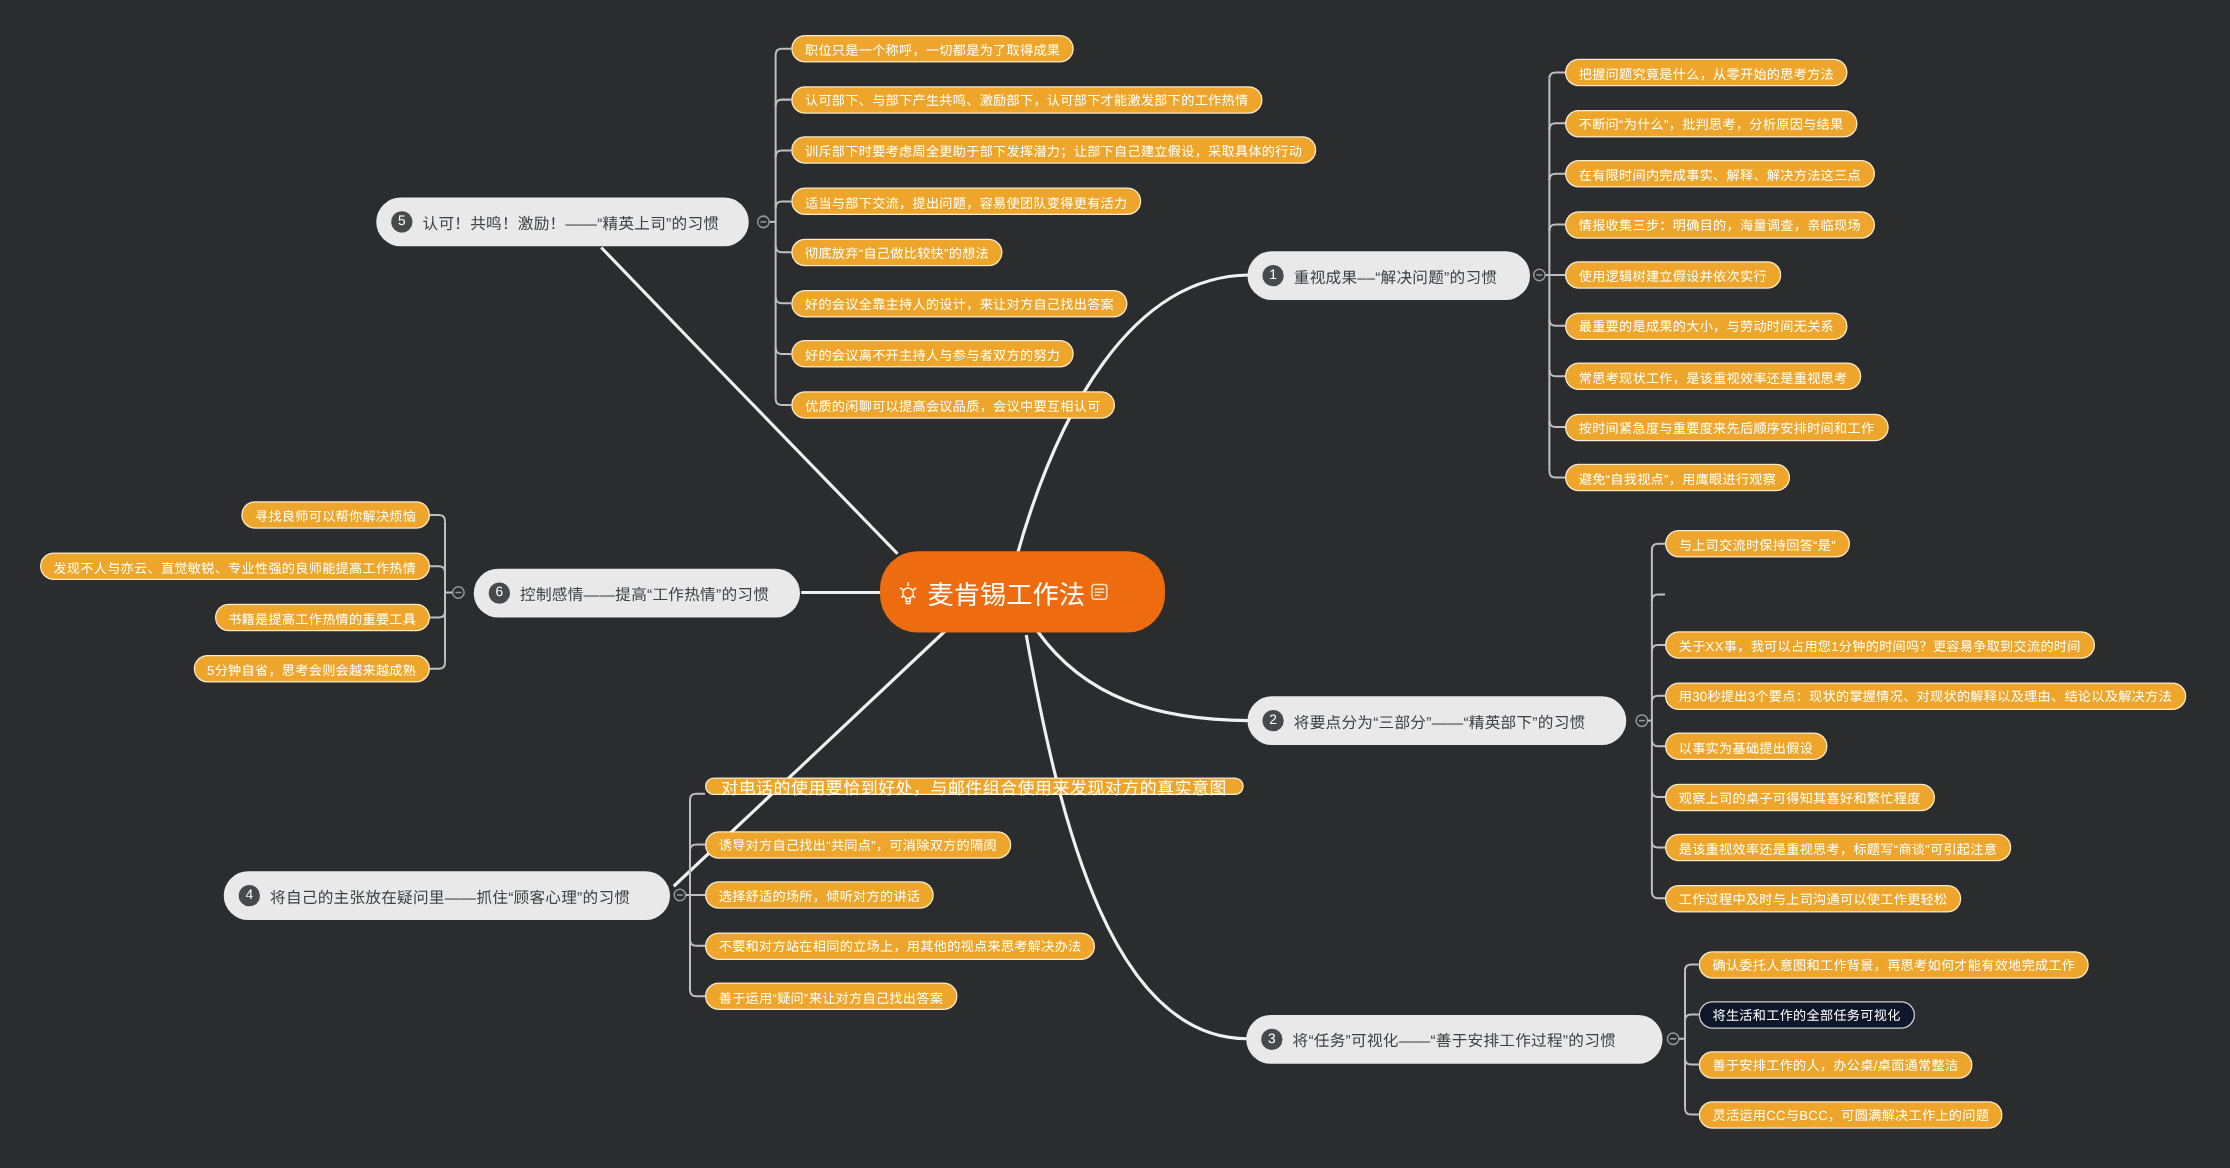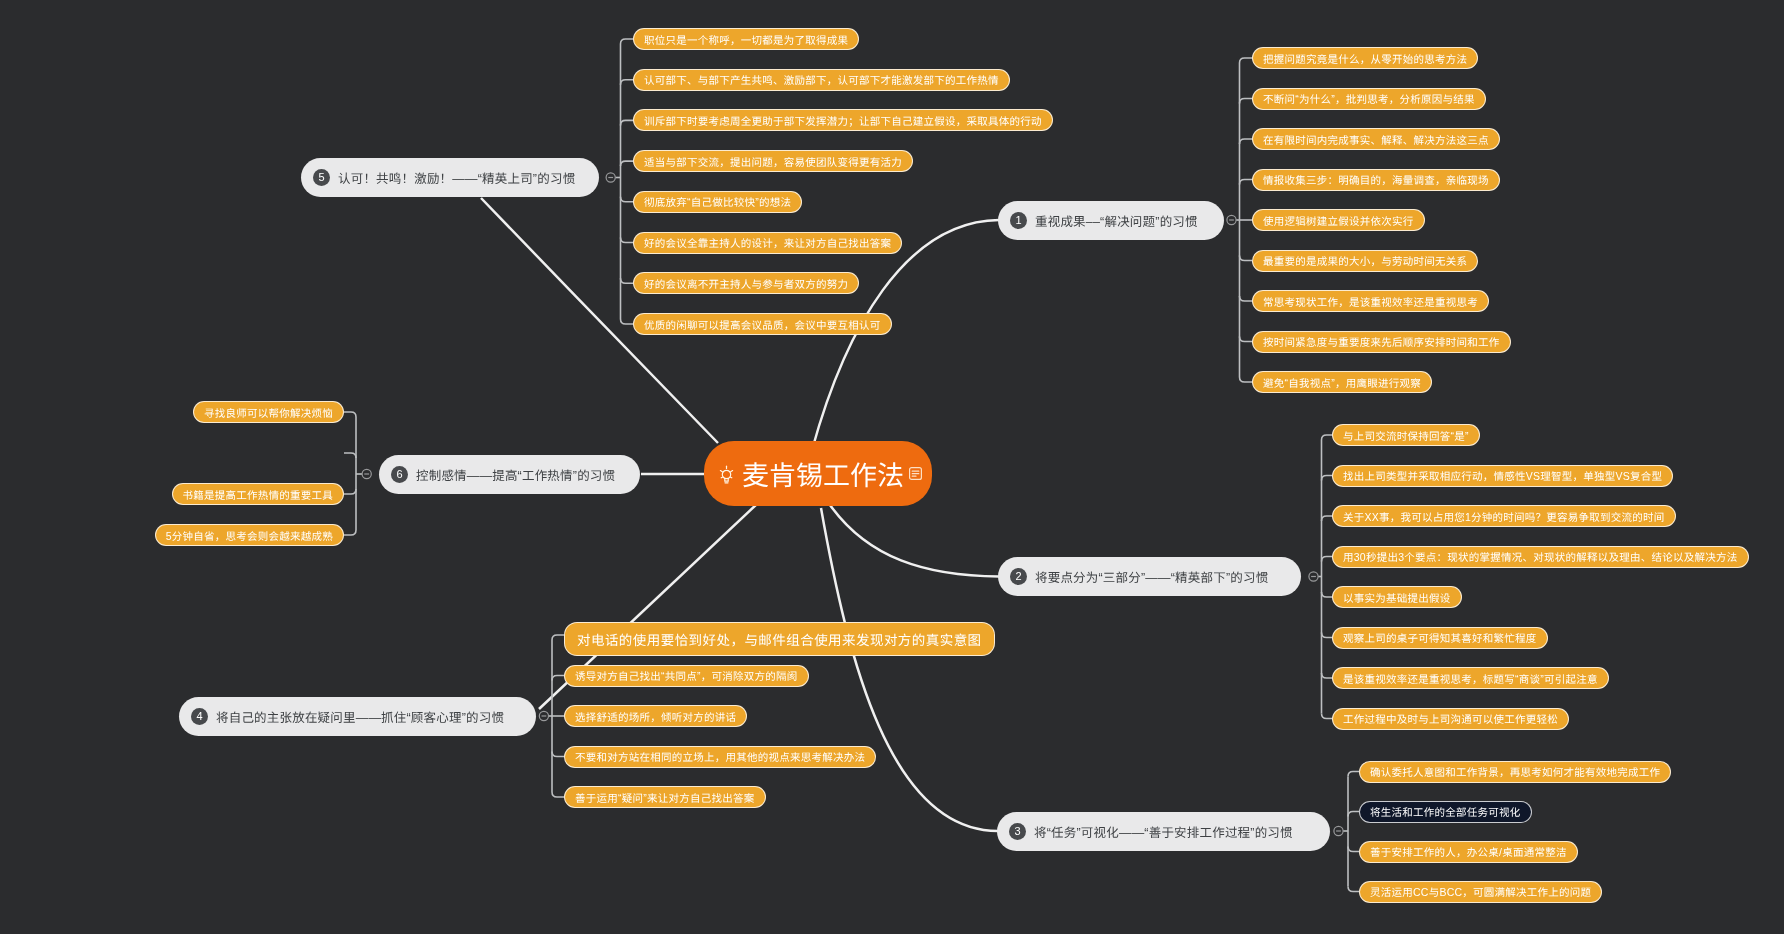--- a/index.html
+++ b/index.html
@@ -49,36 +49,36 @@
     height: 22px;
     border-radius: 11px;
     display: flex;
     align-items: center;
     padding: 0 10px;
     font-size: 10.5px;
     letter-spacing: 0.25px;
     white-space: nowrap;
   }
   .leaf.lg {
-    height: 34px;
+    height: 14px;
     border-radius: 13px;
     font-size: 13.5px;
     letter-spacing: 0.45px;
     padding: 0 12px;
   }
   #central {
     position: absolute;
     box-sizing: border-box;
     display: flex;
     align-items: center;
     white-space: nowrap;
     z-index: 5;
   }
   #central .clabel {
-    font-size: 27px;
+    font-size: 21px;
     letter-spacing: 0px;
     margin: 0 4px 0 7px;
   }
   #central svg { display: block; }
 </style>
 </head>
 <body style="background: rgb(43, 44, 46);">
 
 <div id="canvas">
   <svg id="links" xmlns="http://www.w3.org/2000/svg">
@@ -175,21 +175,20 @@
       <div class="leaf" style="top: 209px; background: rgb(237, 166, 43); color: rgb(255, 255, 255); border: 1.5px solid rgba(255, 255, 255, 0.78); left: 1252px;">使用逻辑树建立假设并依次实行</div>
       <div class="leaf" style="top: 249.5px; background: rgb(237, 166, 43); color: rgb(255, 255, 255); border: 1.5px solid rgba(255, 255, 255, 0.78); left: 1252px;">最重要的是成果的大小，与劳动时间无关系</div>
       <div class="leaf" style="top: 290px; background: rgb(237, 166, 43); color: rgb(255, 255, 255); border: 1.5px solid rgba(255, 255, 255, 0.78); left: 1252px;">常思考现状工作，是该重视效率还是重视思考</div>
       <div class="leaf" style="top: 330.5px; background: rgb(237, 166, 43); color: rgb(255, 255, 255); border: 1.5px solid rgba(255, 255, 255, 0.78); left: 1252px;">按时间紧急度与重要度来先后顺序安排时间和工作</div>
       <div class="leaf" style="top: 371px; background: rgb(237, 166, 43); color: rgb(255, 255, 255); border: 1.5px solid rgba(255, 255, 255, 0.78); left: 1252px; text-align: center;">避免“自我视点”，用鹰眼进行观察</div>
       <div class="topic" style="left: 998px; top: 557px; width: 303px; background: rgb(233, 233, 234); color: rgb(62, 65, 68);">
         <span class="badge" style="background: rgb(71, 73, 76); color: rgb(255, 255, 255);">2</span>
         <span class="tlabel">将要点分为“三部分”——“精英部下”的习惯</span>
       </div>
       <div class="leaf" style="top: 424px; background: rgb(237, 166, 43); color: rgb(255, 255, 255); border: 1.5px solid rgba(255, 255, 255, 0.78); left: 1332px;">与上司交流时保持回答“是”</div>
-      <div class="leaf" style="top: 464.5px; background: rgb(237, 166, 43); color: rgb(255, 255, 255); border: 1.5px solid rgba(255, 255, 255, 0.78); left: 1332px;">找出上司类型并采取相应行动，情感性VS理智型，单独型VS复合型</div>
       <div class="leaf" style="top: 505px; background: rgb(237, 166, 43); color: rgb(255, 255, 255); border: 1.5px solid rgba(255, 255, 255, 0.78); left: 1332px;">关于XX事，我可以占用您1分钟的时间吗？更容易争取到交流的时间</div>
       <div class="leaf" style="top: 545.5px; background: rgb(237, 166, 43); color: rgb(255, 255, 255); border: 1.5px solid rgba(255, 255, 255, 0.78); left: 1332px;">用30秒提出3个要点：现状的掌握情况、对现状的解释以及理由、结论以及解决方法</div>
       <div class="leaf" style="top: 586px; background: rgb(237, 166, 43); color: rgb(255, 255, 255); border: 1.5px solid rgba(255, 255, 255, 0.78); left: 1332px;">以事实为基础提出假设</div>
       <div class="leaf" style="top: 626.5px; background: rgb(237, 166, 43); color: rgb(255, 255, 255); border: 1.5px solid rgba(255, 255, 255, 0.78); left: 1332px;">观察上司的桌子可得知其喜好和繁忙程度</div>
       <div class="leaf" style="top: 667px; background: rgb(237, 166, 43); color: rgb(255, 255, 255); border: 1.5px solid rgba(255, 255, 255, 0.78); left: 1332px;">是该重视效率还是重视思考，标题写“商谈”可引起注意</div>
       <div class="leaf" style="top: 707.5px; background: rgb(237, 166, 43); color: rgb(255, 255, 255); border: 1.5px solid rgba(255, 255, 255, 0.78); left: 1332px;">工作过程中及时与上司沟通可以使工作更轻松</div>
       <div class="topic" style="left: 997px; top: 811.5px; width: 333px; background: rgb(233, 233, 234); color: rgb(62, 65, 68);">
         <span class="badge" style="background: rgb(71, 73, 76); color: rgb(255, 255, 255);">3</span>
         <span class="tlabel">将“任务”可视化——“善于安排工作过程”的习惯</span>
       </div>
@@ -216,20 +215,21 @@
       <div class="leaf" style="top: 150.1px; background: rgb(237, 166, 43); color: rgb(255, 255, 255); border: 1.5px solid rgba(255, 255, 255, 0.78); left: 633px;">适当与部下交流，提出问题，容易使团队变得更有活力</div>
       <div class="leaf" style="top: 190.8px; background: rgb(237, 166, 43); color: rgb(255, 255, 255); border: 1.5px solid rgba(255, 255, 255, 0.78); left: 633px;">彻底放弃“自己做比较快”的想法</div>
       <div class="leaf" style="top: 231.5px; background: rgb(237, 166, 43); color: rgb(255, 255, 255); border: 1.5px solid rgba(255, 255, 255, 0.78); left: 633px;">好的会议全靠主持人的设计，来让对方自己找出答案</div>
       <div class="leaf" style="top: 272.2px; background: rgb(237, 166, 43); color: rgb(255, 255, 255); border: 1.5px solid rgba(255, 255, 255, 0.78); left: 633px;">好的会议离不开主持人与参与者双方的努力</div>
       <div class="leaf" style="top: 313px; background: rgb(237, 166, 43); color: rgb(255, 255, 255); border: 1.5px solid rgba(255, 255, 255, 0.78); left: 633px;">优质的闲聊可以提高会议品质，会议中要互相认可</div>
       <div class="topic" style="left: 379px; top: 454.5px; width: 261px; background: rgb(233, 233, 234); color: rgb(62, 65, 68);">
         <span class="badge" style="background: rgb(71, 73, 76); color: rgb(255, 255, 255);">6</span>
         <span class="tlabel">控制感情——提高“工作热情”的习惯</span>
       </div>
       <div class="leaf" style="top: 401px; background: rgb(237, 166, 43); color: rgb(255, 255, 255); border: 1.5px solid rgba(255, 255, 255, 0.78); right: 1440px;">寻找良师可以帮你解决烦恼</div>
+      <div class="leaf" style="top: 442px; background: rgb(237, 166, 43); color: rgb(255, 255, 255); border: 1.5px solid rgba(255, 255, 255, 0.78); right: 1440px;">发现不人与亦云、直觉敏锐、专业性强的良师能提高工作热情</div>
       <div class="leaf" style="top: 483px; background: rgb(237, 166, 43); color: rgb(255, 255, 255); border: 1.5px solid rgba(255, 255, 255, 0.78); right: 1440px;">书籍是提高工作热情的重要工具</div>
       <div class="leaf" style="top: 524px; background: rgb(237, 166, 43); color: rgb(255, 255, 255); border: 1.5px solid rgba(255, 255, 255, 0.78); right: 1440px;">5分钟自省，思考会则会越来越成熟</div>
     </div>
   <div id="central" style="left: 704px; top: 441px; width: 228px; height: 65px; border-radius: 30px; background: rgb(238, 107, 15); color: rgb(255, 255, 255); padding-left: 14px;">
     <span>
       <svg width="17" height="26" viewBox="0 0 17 26">
         <g fill="none" stroke="#FFF7E8" stroke-width="1.2" stroke-linecap="round">
           <circle cx="8.5" cy="13.5" r="4.2"></circle>
           <path d="M6.8 17.4 L6.8 20.2 L10.2 20.2 L10.2 17.4"></path>
           <path d="M7 21.8 L10 21.8"></path>

